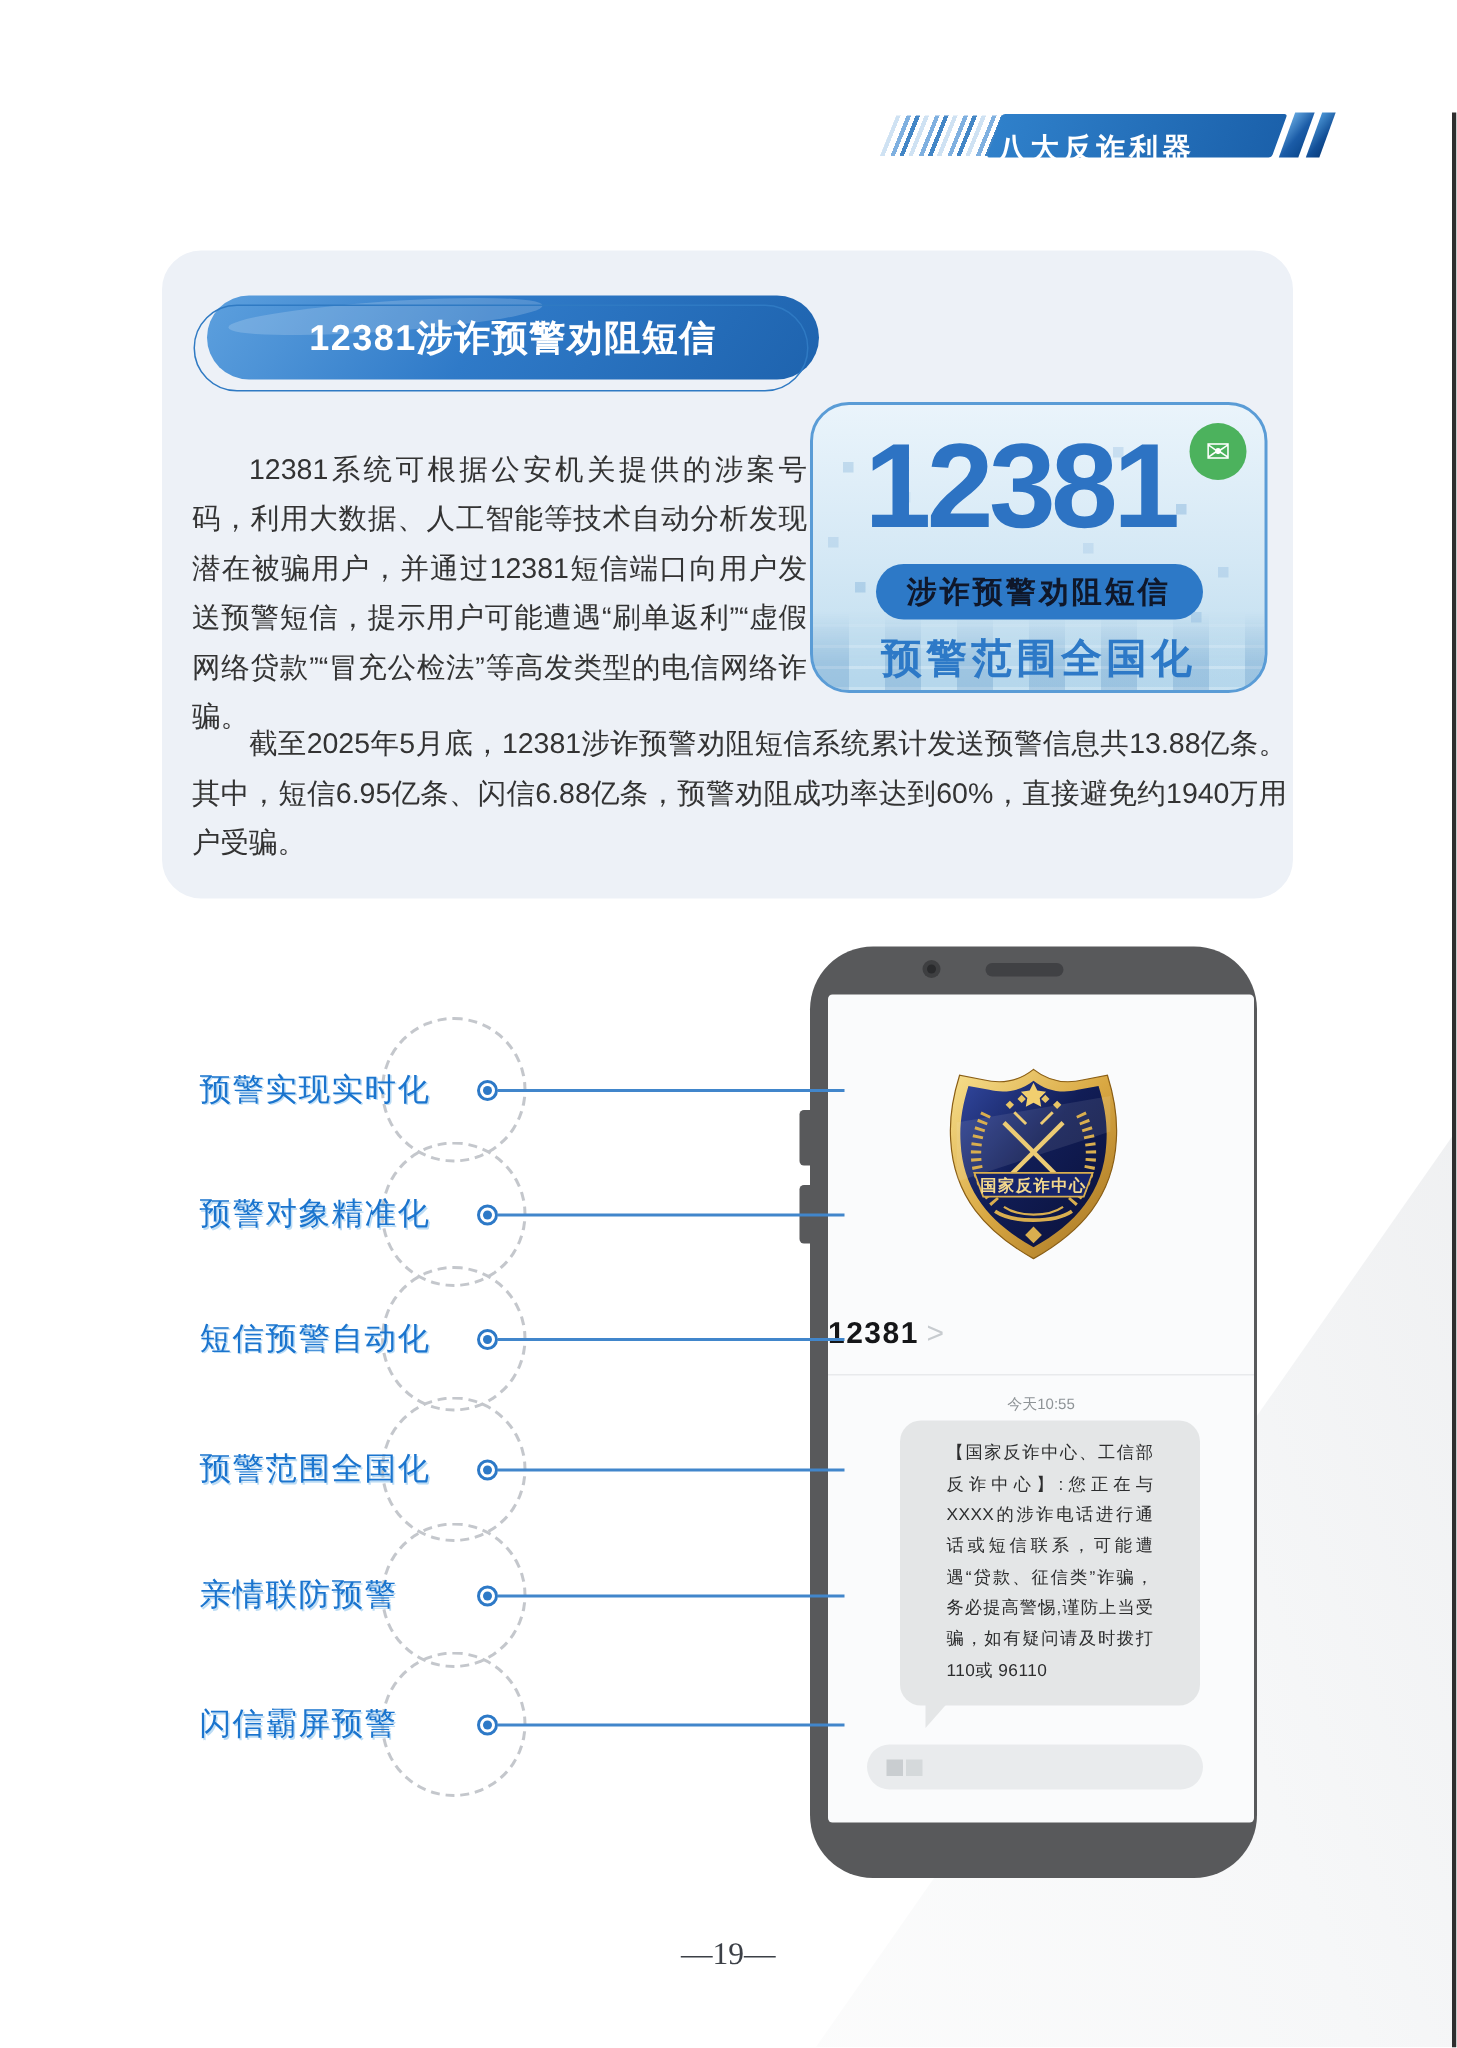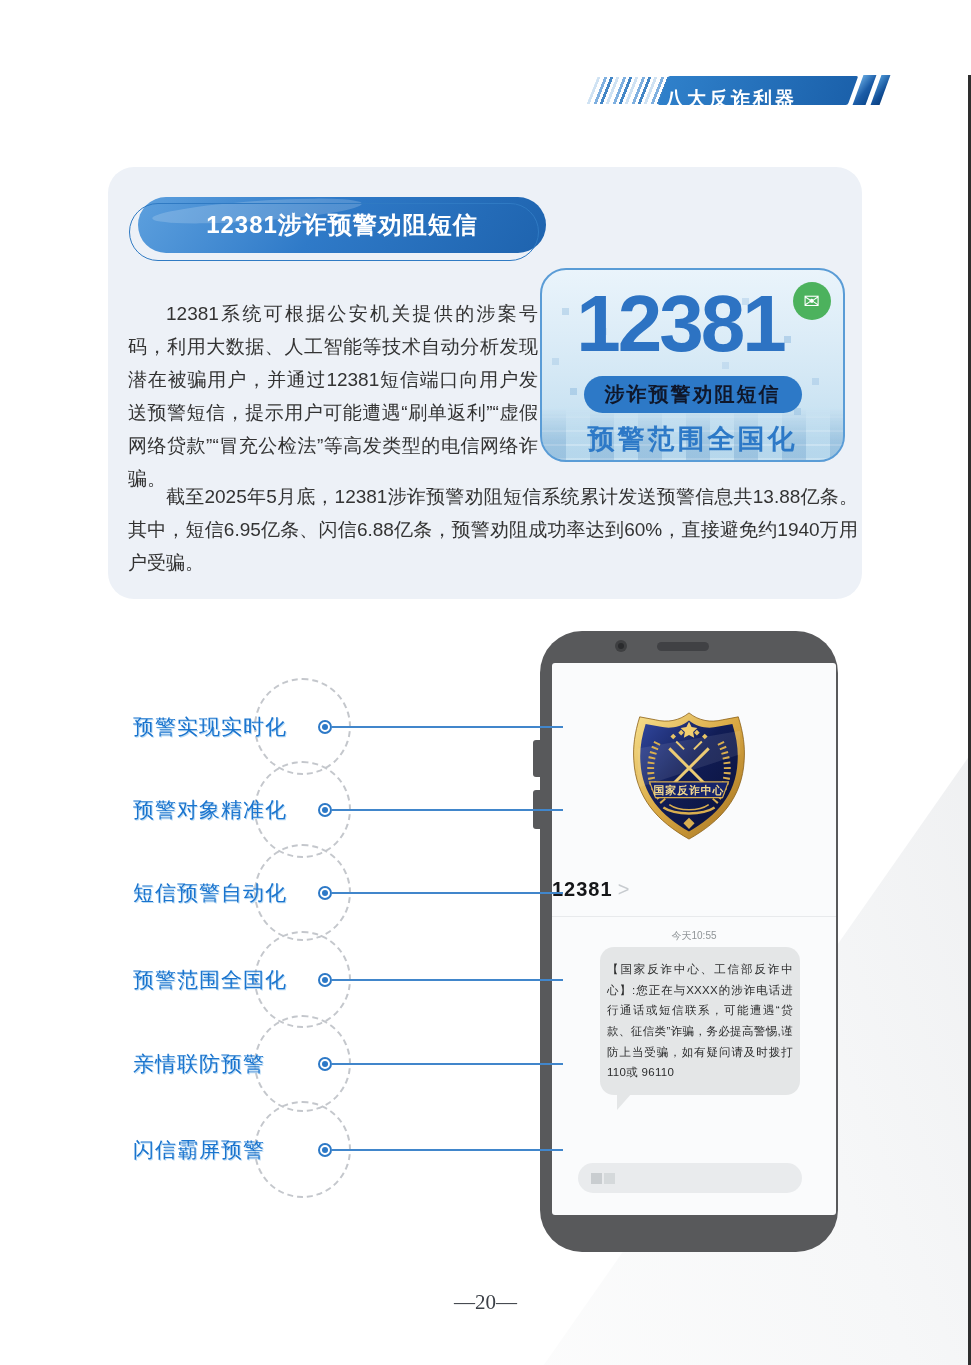--- a/index.html
+++ b/index.html
@@ -87,21 +87,21 @@
   .phone-speaker{left:657px;top:642px;width:52px;height:9px;border-radius:5px;background:#404144;z-index:4}
   .screen{left:552px;top:663px;width:284px;height:552px;background:#fafbfc;border-radius:3px;z-index:4;overflow:hidden}
 
   .shield{left:68px;top:44px;width:138px;height:138px}
   .sms-header{left:0;top:215px;width:100%;text-align:left;font-size:20px;font-weight:bold;
     color:#151618;letter-spacing:1px}
   .sms-header .chev{font-weight:normal;color:#c7cbcf;margin-left:5px}
   .sms-divider{left:0;top:253px;width:100%;height:1px;background:#e8eaec}
   .sms-time{left:0;top:266px;width:100%;text-align:center;font-size:10px;color:#8e9396}
   .sms-bubble{left:48px;top:284px;width:200px;background:#e4e6e7;border-radius:14px;
-    padding:12px 7px;box-sizing:border-box;font-size:11.5px;line-height:1.8;color:#2c2d2e;
+    padding:12px 31px;box-sizing:border-box;font-size:11.5px;line-height:1.8;color:#2c2d2e;
     text-align:justify;letter-spacing:.3px}
   .sms-bubble::after{content:'';position:absolute;left:17px;bottom:-15px;width:0;height:0;
     border-top:17px solid #e4e6e7;border-right:15px solid transparent}
   .sms-input{left:26px;top:500px;width:224px;height:30px;border-radius:15px;background:#e9ebed}
   .sms-input .sq1{position:absolute;left:13px;top:10px;width:11px;height:11px;background:#c9cdd0}
   .sms-input .sq2{position:absolute;left:26px;top:10px;width:11px;height:11px;background:#d5d9db}
 
   
   .page-num{left:0;top:1290px;width:971px;text-align:center;
     font-family:"Liberation Serif","DejaVu Serif",serif;font-size:21px;color:#3c4047;z-index:2}
@@ -217,13 +217,13 @@
   </div>
   <div class="abs sms-divider"></div>
   <div class="abs sms-time">今天10:55</div>
   <div class="abs sms-bubble">【国家反诈中心、工信部反诈中心】:您正在与XXXX的涉诈电话进行通话或短信联系，可能遭遇“贷款、征信类”诈骗，务必提高警惕,谨防上当受骗，如有疑问请及时拨打110或 96110</div>
   <div class="abs sms-input">
     <span class="sq1"></span>
     <span class="sq2"></span>
   </div>
 </div>
 
-<div class="abs page-num">—20—</div>
+<div class="abs page-num">—19—</div>
 
 </body></html>

